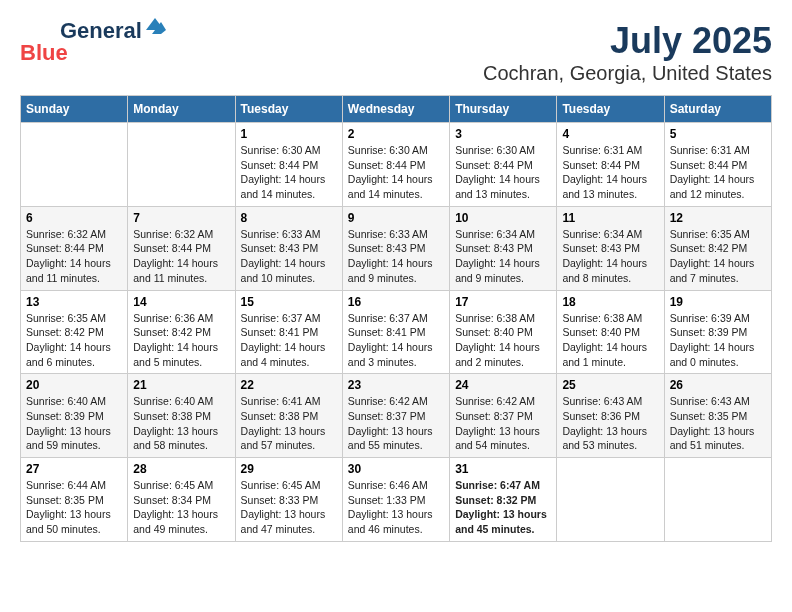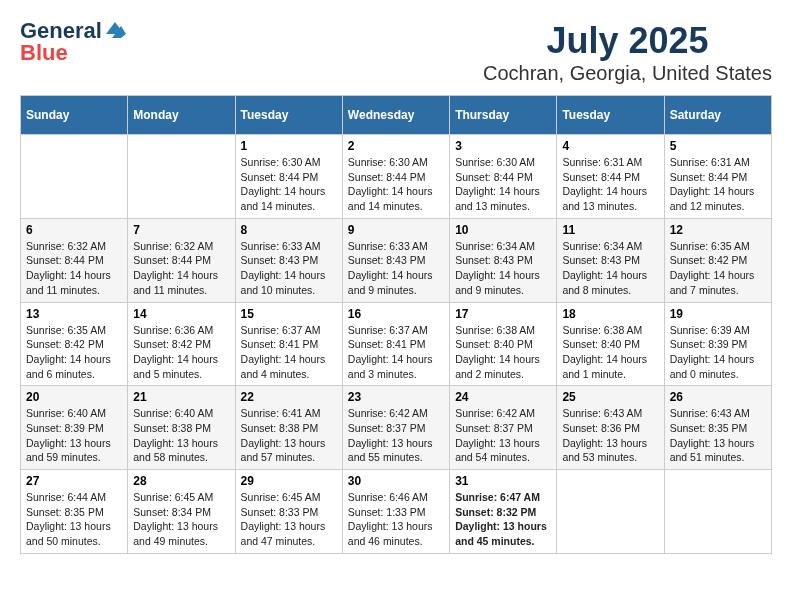--- a/index.html
+++ b/index.html
@@ -24,41 +24,41 @@
     .logo-text {
       font-size: 22px;
       font-weight: bold;
       color: #1a3a5c;
       line-height: 1;
     }
     .logo-blue {
       color: #2980b9;
     }
     .title-block {
-      text-align: center;
+      text-align: right;
     }
     .main-title {
       font-size: 36px;
       color: #1a3a5c;
       font-weight: bold;
     }
     .subtitle {
       font-size: 20px;
       color: #333;
     }
     .calendar {
       width: 100%;
       border-collapse: collapse;
       font-size: 11px;
     }
     .calendar th {
       background: #2e6da4;
       color: #fff;
       text-align: left;
-      padding: 12px 5px;
+      padding: 6px 5px;
       font-size: 12px;
       font-weight: bold;
       border: 1px solid #ccc;
     }
     .calendar td {
       border: 1px solid #ccc;
       vertical-align: top;
       padding: 4px 5px;
       width: 107px;
       min-height: 80px;
@@ -80,21 +80,21 @@
     }
     .empty-cell {
       background: #fff !important;
     }
   </style>
 </head>
 <body>
 
 <div class="header">
   <div class="logo">
-    <div style="display:flex;align-items:center;">
+    <div style="display:flex;margin-left:40px;">
       <span class="logo-text">General</span>
       <svg width="22" height="18" viewBox="0 0 22 18" style="margin-left:2px;margin-top:-4px;">
         <polygon points="2,14 11,2 20,14" fill="#2980b9" stroke="none"></polygon>
         <polygon points="8,18 17,6 22,14 17,18" fill="#2980b9" stroke="none"></polygon>
       </svg>
     </div>
     <span class="logo-text logo-blue" style="font-size:22px;font-weight:bold;color:#ef4444;">Blue</span>
   </div>
   <div class="title-block">
     <div class="main-title">July 2025</div>

